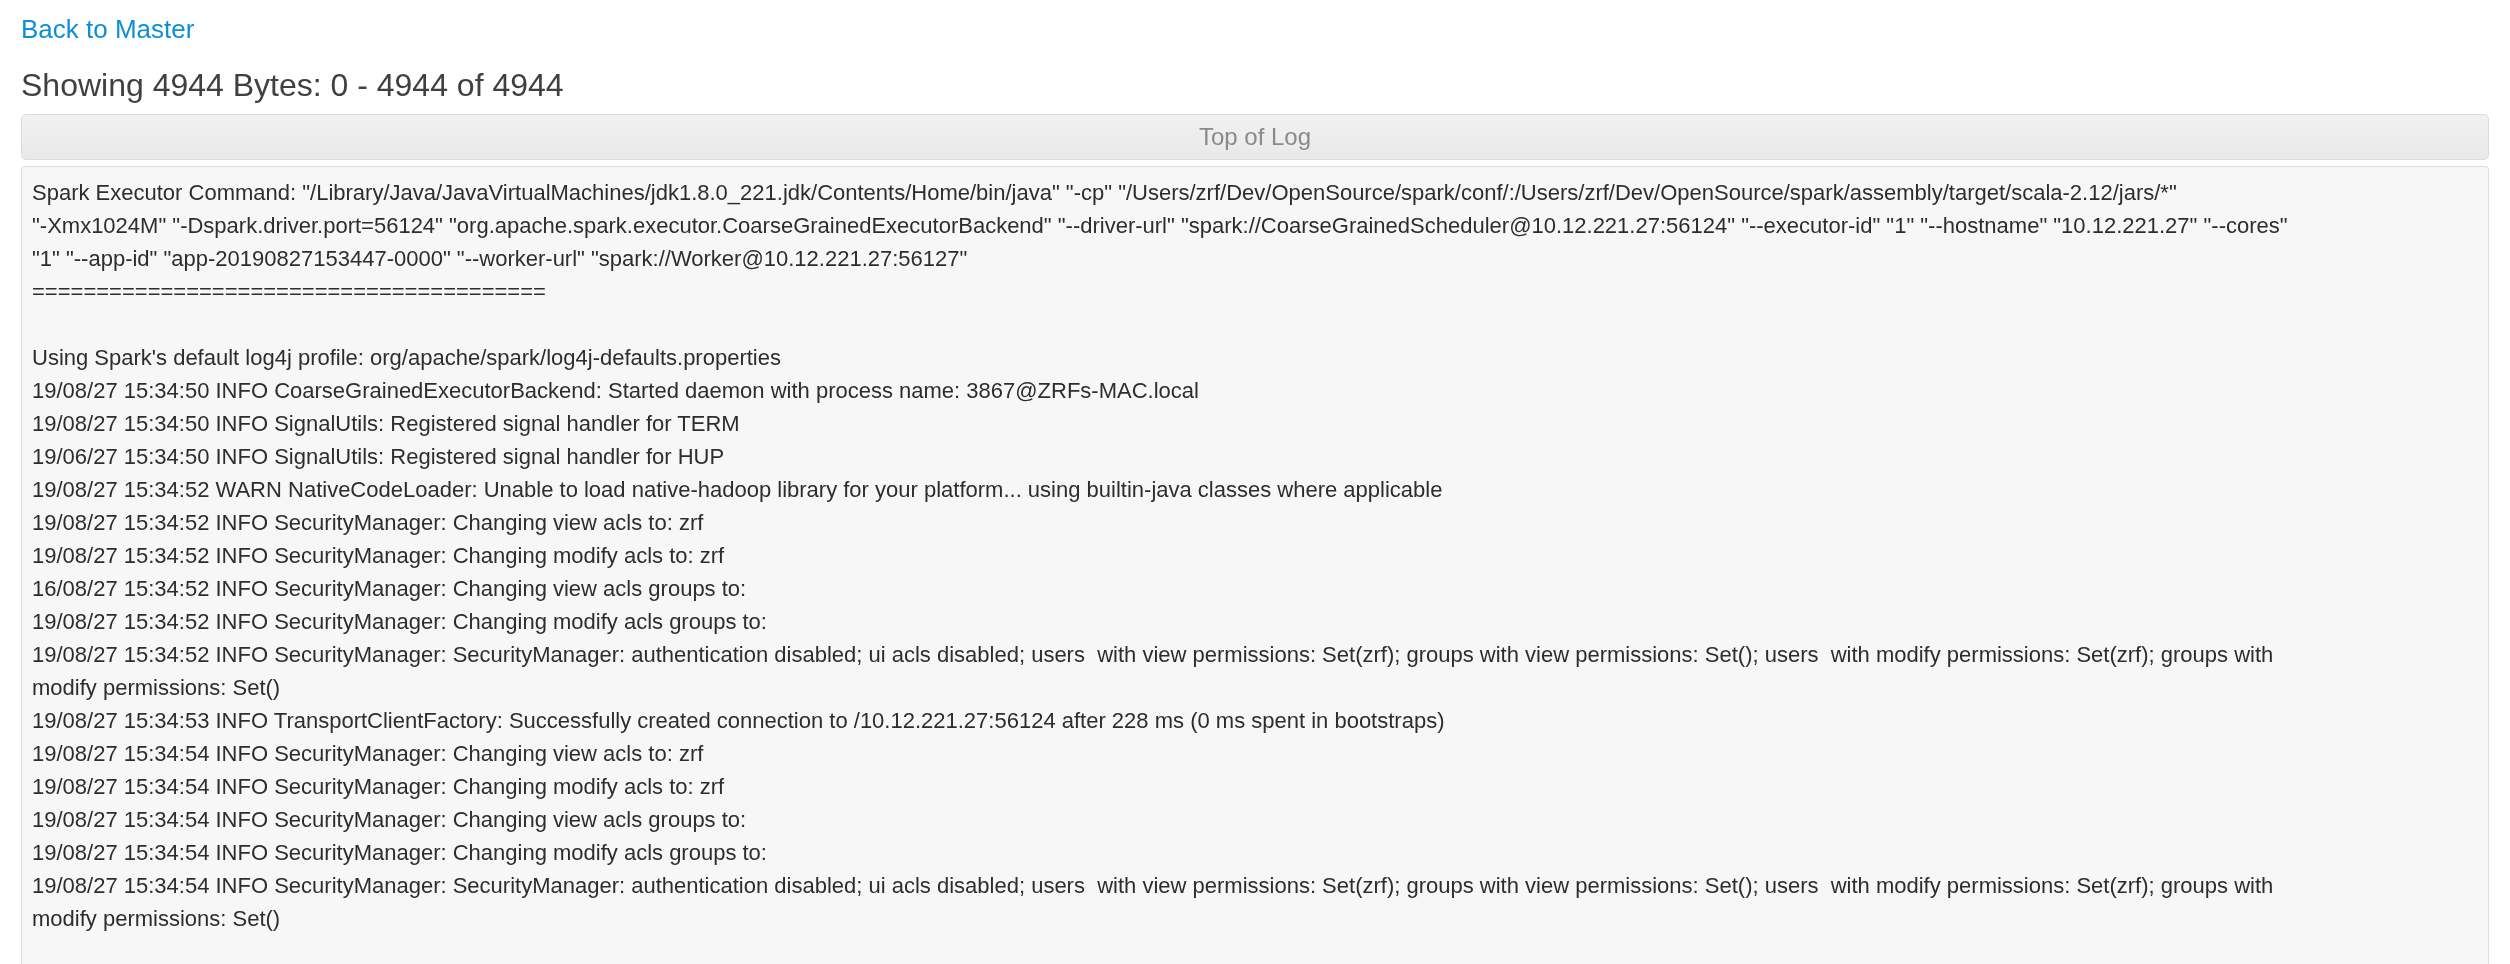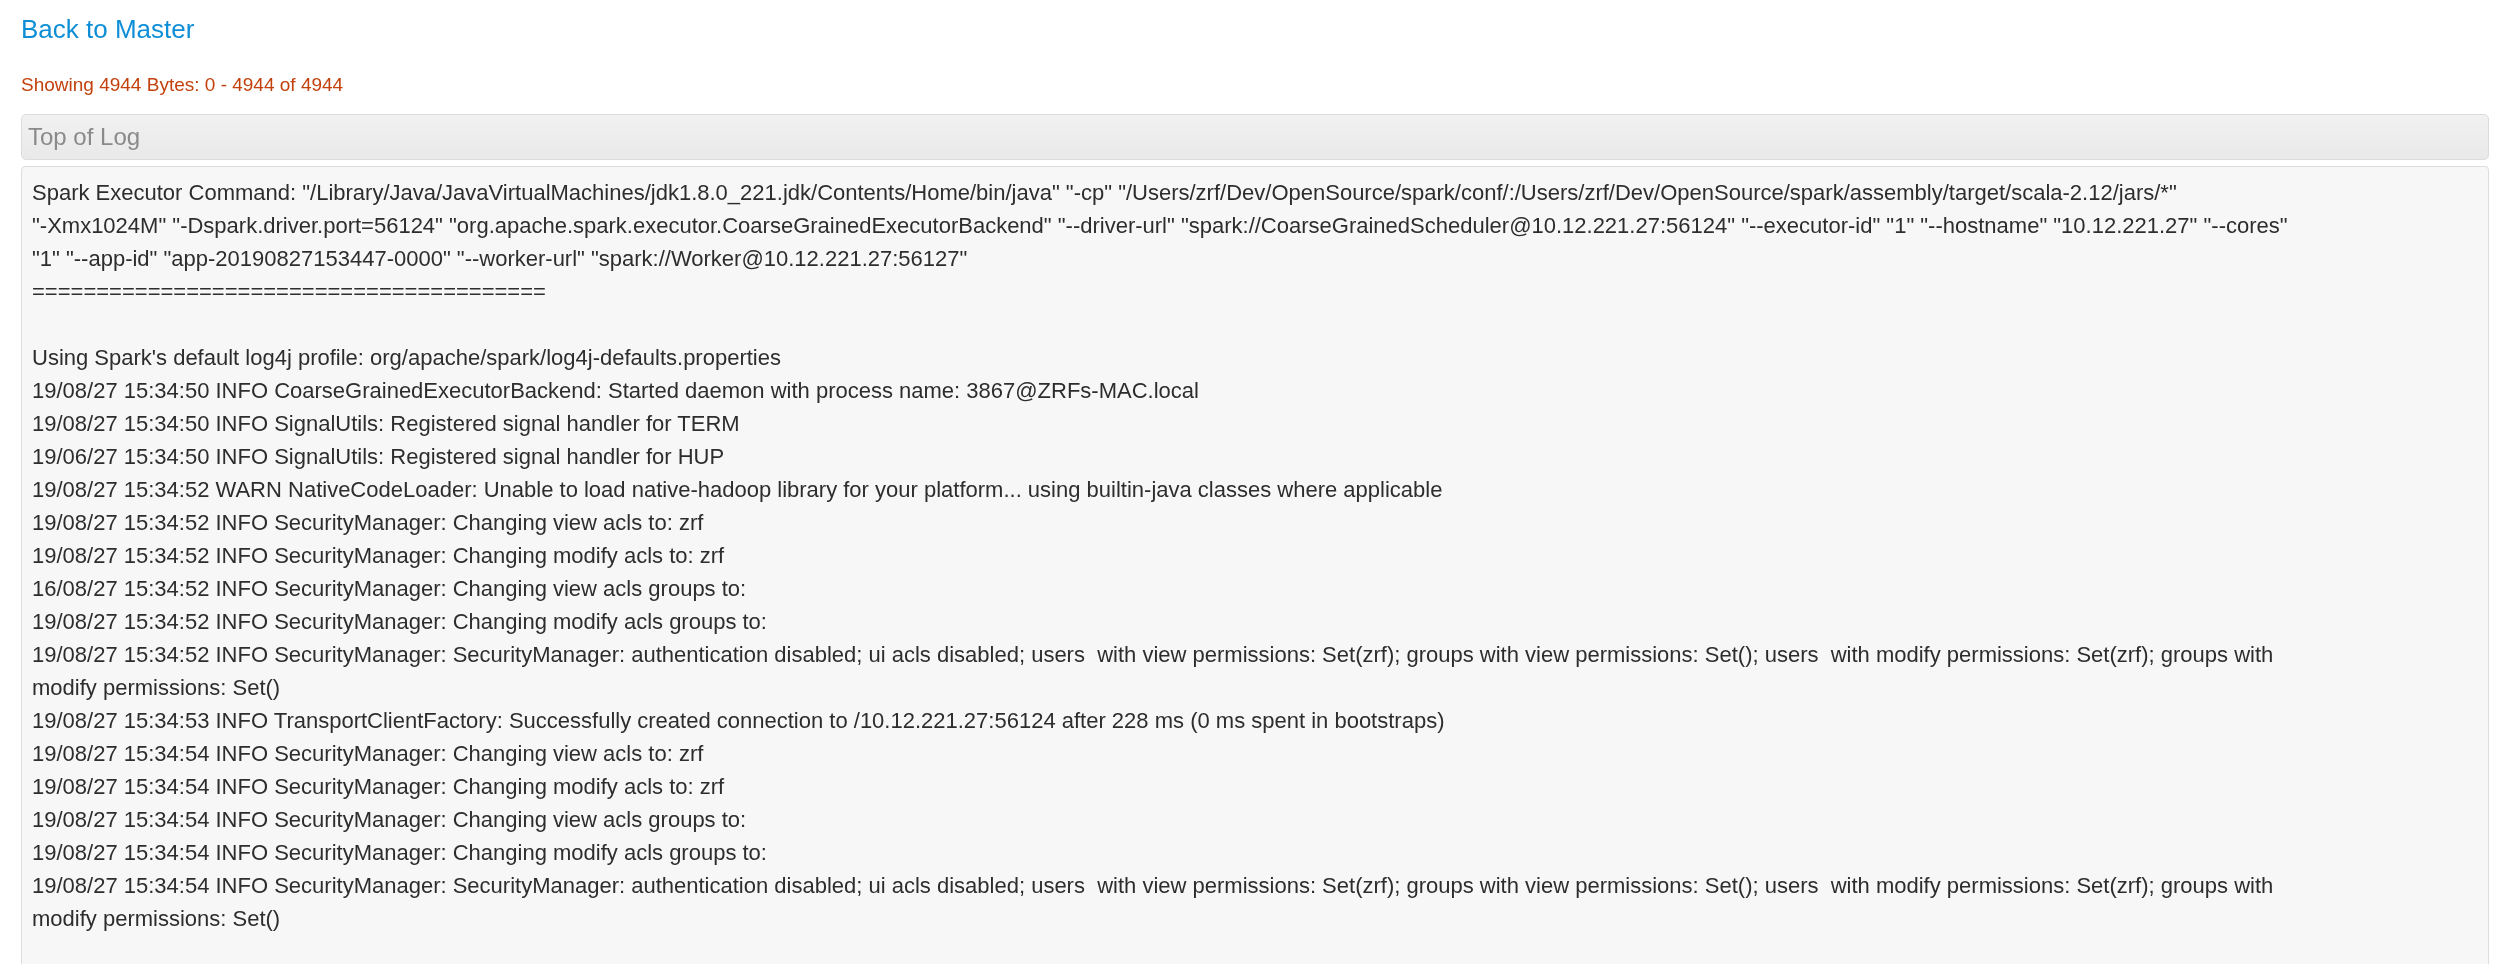--- a/index.html
+++ b/index.html
@@ -18,37 +18,37 @@
     display: inline-block;
     margin-top: 4px;
     color: #0d8ed6;
     font-size: 26px;
     line-height: 30px;
     text-decoration: none;
     cursor: pointer;
   }
   .byte-summary {
     margin-top: 26px;
-    color: #c2410c;
-    font-size: 19px;
+    color: #404040;
+    font-size: 32px;
     line-height: 30px;
   }
   .top-btn {
     display: block;
     box-sizing: border-box;
     width: 100%;
     margin-top: 14px;
     height: 46px;
     background: linear-gradient(#f1f1f1, #e9e9e9);
     border: 1px solid #dcdcdc;
     border-radius: 5px;
     color: #8a8a8a;
     font-size: 24px;
     font-family: "Liberation Sans", "DejaVu Sans", sans-serif;
-    text-align: left;
+    text-align: center;
   }
   .log-box {
     box-sizing: border-box;
     margin-top: 6px;
     background: #f7f7f7;
     border: 1px solid #dddddd;
     border-radius: 4px;
     padding: 9px 10px;
     height: 812px;
     overflow: hidden;

